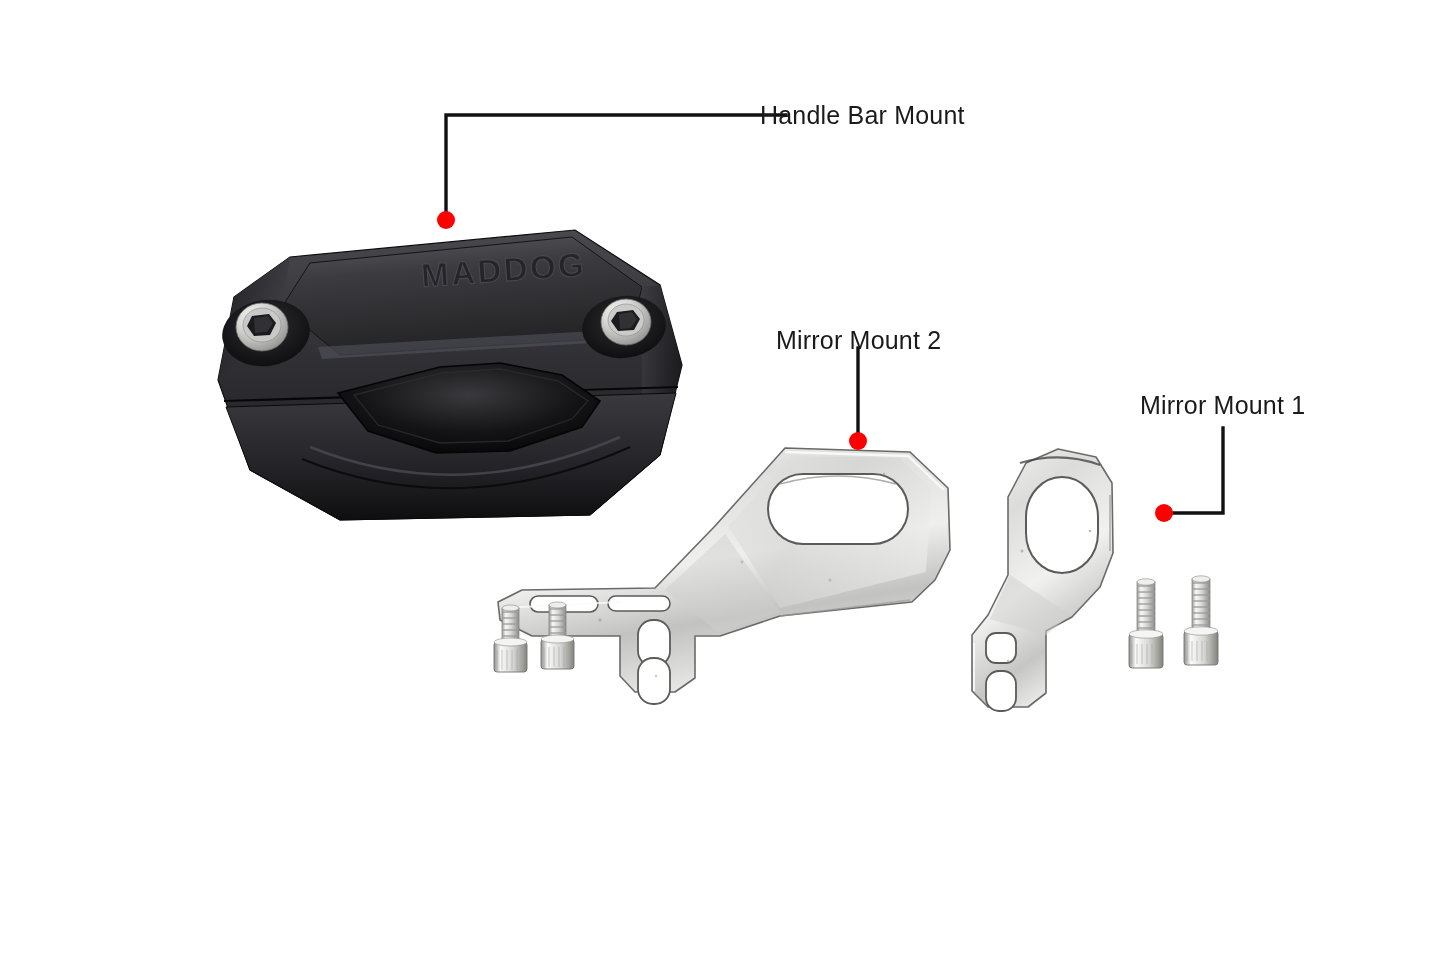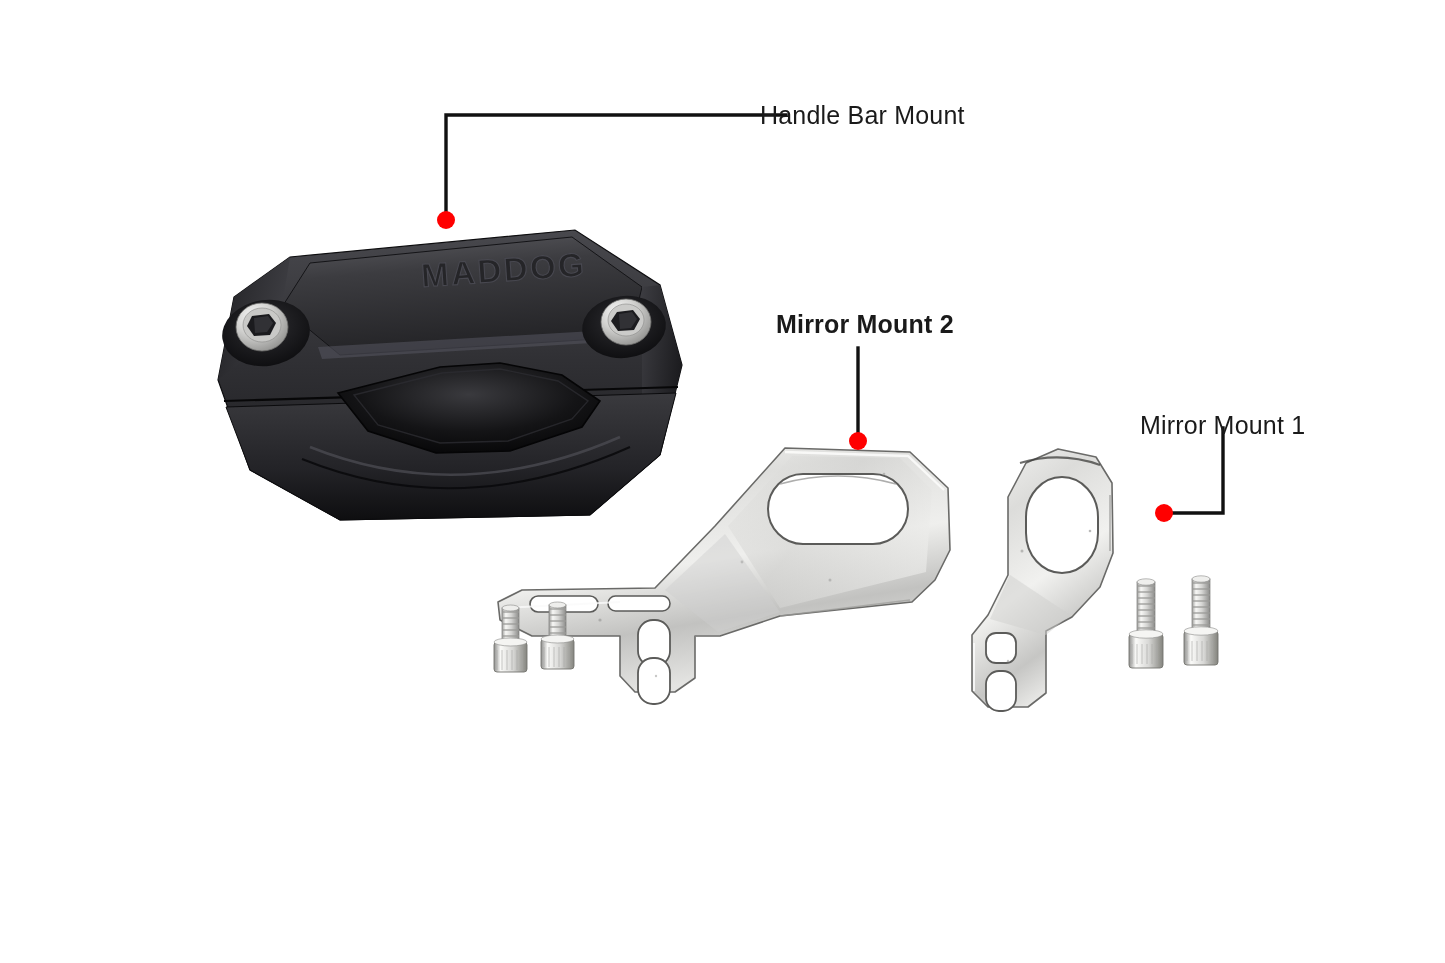--- a/index.html
+++ b/index.html
@@ -283,16 +283,16 @@
     <polyline id="leader-0" fill="none" stroke="#111111" stroke-width="3.4" stroke-linecap="square" stroke-linejoin="miter" points="446,220 446,115 786,115"></polyline>
     <polyline id="leader-1" fill="none" stroke="#111111" stroke-width="3.4" stroke-linecap="square" stroke-linejoin="miter" points="858,441 858,348"></polyline>
     <polyline id="leader-2" fill="none" stroke="#111111" stroke-width="3.4" stroke-linecap="square" stroke-linejoin="miter" points="1164,513 1223,513 1223,428"></polyline>
   </svg>
 
   <div class="dot" id="dot-0" style="left: 437px; top: 211px; width: 18px; height: 18px; background: rgb(255, 0, 0);"></div>
   <div class="dot" id="dot-1" style="left: 849px; top: 432px; width: 18px; height: 18px; background: rgb(255, 0, 0);"></div>
   <div class="dot" id="dot-2" style="left: 1155px; top: 504px; width: 18px; height: 18px; background: rgb(255, 0, 0);"></div>
 
   <div class="callout-label" id="label-0" style="left: 760px; top: 103px;">Handle Bar Mount</div>
-  <div class="callout-label" id="label-1" style="left: 776px; top: 312px; font-weight: bold;">Mirror Mount 2</div>
-  <div class="callout-label" id="label-2" style="left: 1140px; top: 413px;">Mirror Mount 1</div>
+  <div class="callout-label" id="label-1" style="left: 776px; top: 328px;">Mirror Mount 2</div>
+  <div class="callout-label" id="label-2" style="left: 1140px; top: 393px;">Mirror Mount 1</div>
 
 </div>
 
 </body></html>

